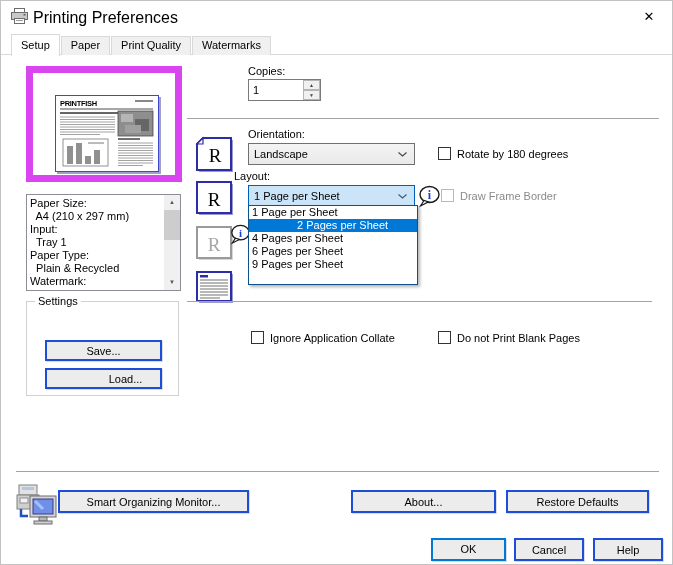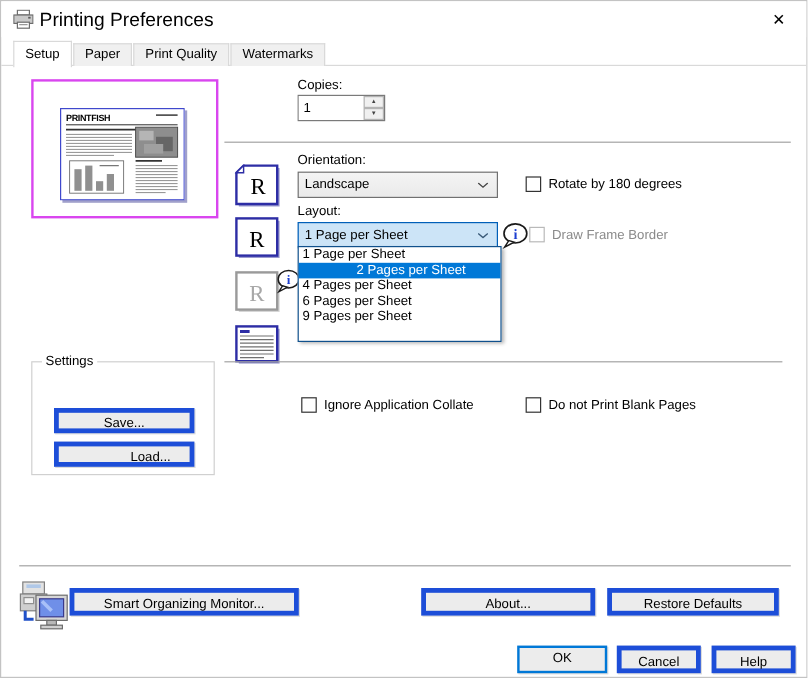--- a/index.html
+++ b/index.html
@@ -13,34 +13,34 @@
   .close-btn { position:absolute; right:10px; top:5px; width:26px; height:22px; text-align:center; font-size:13px; line-height:22px; cursor:pointer; }
   .app-icon { position:absolute; left:10px; top:7px; }
 
   
   .tabline { position:absolute; left:0; top:53px; width:100%; border-top:1px solid #d9d9d9; }
   .tabs { position:absolute; left:10px; top:33px; display:flex; }
   .tab { height:19px; margin-top:2px; padding:2px 9px 0 9px; background:#f0f0f0; border:1px solid #d9d9d9; border-bottom:none; margin-right:1px; cursor:pointer; }
   .tab.active { height:22px; margin-top:0; padding-top:4px; background:#fff; position:relative; z-index:2; }
 
   
-  .preview-box { position:absolute; left:25px; top:65px; width:156px; height:116px; background:#fff; border:2px solid #d946ef; }
+  .preview-box { position:absolute; left:25px; top:65px; width:156px; height:116px; background:#fff; border:7px solid #d946ef; }
   .preview-page { position:absolute; left:22px; top:22px; width:104px; height:77px; box-shadow:2px 2px 0 rgba(45,45,140,.45); }
 
   .info-box { position:absolute; left:25px; top:193px; width:155px; height:97px; background:#fff; border:1px solid #8b8e97; padding:2px 18px 0 3px; overflow:hidden; }
   .info-line { white-space:pre; line-height:13px; font-size:11px; }
   .scrollbar { position:absolute; right:0; top:0; width:16px; height:95px; background:#f0f0f0; }
   .sb-btn { position:absolute; left:0; width:16px; height:15px; text-align:center; color:#555; font-size:6px; line-height:15px; cursor:pointer; }
   .sb-up { top:0; } .sb-down { bottom:0; }
   .sb-thumb { position:absolute; left:0; top:15px; width:16px; height:30px; background:#cdcdcd; cursor:pointer; }
 
   .groupbox { position:absolute; left:25px; top:300px; width:153px; height:95px; border:1px solid #d0d0d0; }
   .groupbox-label { position:absolute; left:8px; top:-7px; background:#fff; padding:0 3px; }
 
-  .btn { background:#ececec; border:4px solid #1d4ed8; font-family:"Liberation Sans", sans-serif; font-size:11px; text-align:center; cursor:pointer; box-shadow:1px 1px 0 #dcdcdc; }
+  .btn { background:#ececec; border:2px solid #1d4ed8; font-family:"Liberation Sans", sans-serif; font-size:11px; text-align:center; cursor:pointer; box-shadow:1px 1px 0 #dcdcdc; }
   .btn-save { position:absolute; left:18px; top:38px; width:117px; height:21px; line-height:19px; }
   .btn-load { position:absolute; left:18px; top:66px; width:117px; height:21px; line-height:19px;padding-left:44px; }
 
   
   .label { position:absolute; font-size:11px; }
   .spinbox { position:absolute; left:247px; top:78px; width:73px; height:22px; border:1px solid #7a7a7a; background:#fff; }
   .spin-value { position:absolute; left:0; top:0; width:54px; height:20px; border:none; outline:none; padding-left:4px; font-family:"Liberation Sans", sans-serif; font-size:11px; }
   .spin-btns { position:absolute; right:0; top:0; width:17px; height:20px; }
   .spin-btn { position:absolute; left:0; width:17px; height:10px; background:#f0f0f0; border:1px solid #b4b4b4; text-align:center; font-size:5px; line-height:9px; color:#444; cursor:pointer; }
   .spin-up { top:0; } .spin-down { bottom:0; }
@@ -141,20 +141,34 @@
         <rect x="8" y="44" width="45" height="27" fill="#fff" stroke="#777" stroke-width="0.8"></rect>
         <line x1="33" y1="48" x2="49" y2="48" stroke="#777" stroke-width="1"></line>
         <rect x="12" y="51" width="6" height="18" fill="#909090"></rect>
         <rect x="21" y="48" width="6" height="21" fill="#909090"></rect>
         <rect x="30" y="61" width="6" height="8" fill="#909090"></rect>
         <rect x="39" y="55" width="6" height="14" fill="#909090"></rect>
       </svg>
     </div>
   </div>
 
+  <div class="info-box">
+    <div class="info-line">Paper Size:</div>
+    <div class="info-line">  A4 (210 x 297 mm)</div>
+    <div class="info-line">Input:</div>
+    <div class="info-line">  Tray 1</div>
+    <div class="info-line">Paper Type:</div>
+    <div class="info-line">  Plain &amp; Recycled</div>
+    <div class="info-line">Watermark:</div>
+    <div class="scrollbar">
+      <div class="sb-btn sb-up">▲</div>
+      <div class="sb-thumb"></div>
+      <div class="sb-btn sb-down">▼</div>
+    </div>
+  </div>
 
   <div class="groupbox">
     <div class="groupbox-label">Settings</div>
     <button class="btn btn-save">Save...</button>
     <button class="btn btn-load">Load...</button>
   </div>
 
   <div class="label" style="left:247px; top:64px;">Copies:</div>
   <div class="spinbox">
     <input class="spin-value" value="1" style="">
@@ -184,21 +198,21 @@
   <div class="checkbox" style="left:437px; top:146px;"></div>
   <div class="chk-label" style="left:456px; top:147px;text-align:center;">Rotate by 180 degrees</div>
 
   <div class="icon-slot" style="top:178px;">
     <svg width="41" height="38" viewBox="0 0 41 38">
       <rect x="5" y="5" width="34" height="31" fill="#9a9ace"></rect>
       <rect x="3" y="3" width="34" height="31" fill="#fff" stroke="#2d2da5" stroke-width="2"></rect>
       <text x="20" y="27" text-anchor="middle" font-size="19" font-family="Liberation Serif, serif" fill="#000">R</text>
     </svg>
   </div>
-  <div class="label" style="left:247px; top:169px;">Layout:</div>
+  <div class="label" style="left:233px; top:169px;">Layout:</div>
   <div class="combo combo-layout">
     <span class="combo-text">1 Page per Sheet</span>
     <svg class="combo-arrow" width="9" height="5" viewBox="0 0 9 5">
         <polyline points="0.5,0.5 4.5,4 8.5,0.5" fill="none" stroke="#3a5a78" stroke-width="1.1"></polyline>
       </svg>
   </div>
   <div class="balloon" style="left:417px; top:184px;">
     <svg width="23" height="23" viewBox="0 0 23 23">
       <ellipse cx="11.5" cy="9.5" rx="9.5" ry="8" fill="#fff" stroke="#1a1a1a" stroke-width="1.4"></ellipse>
       <path d="M6,15.5 L2.5,21 L10.5,16.8 Z" fill="#fff" stroke="#1a1a1a" stroke-width="1.2"></path>

